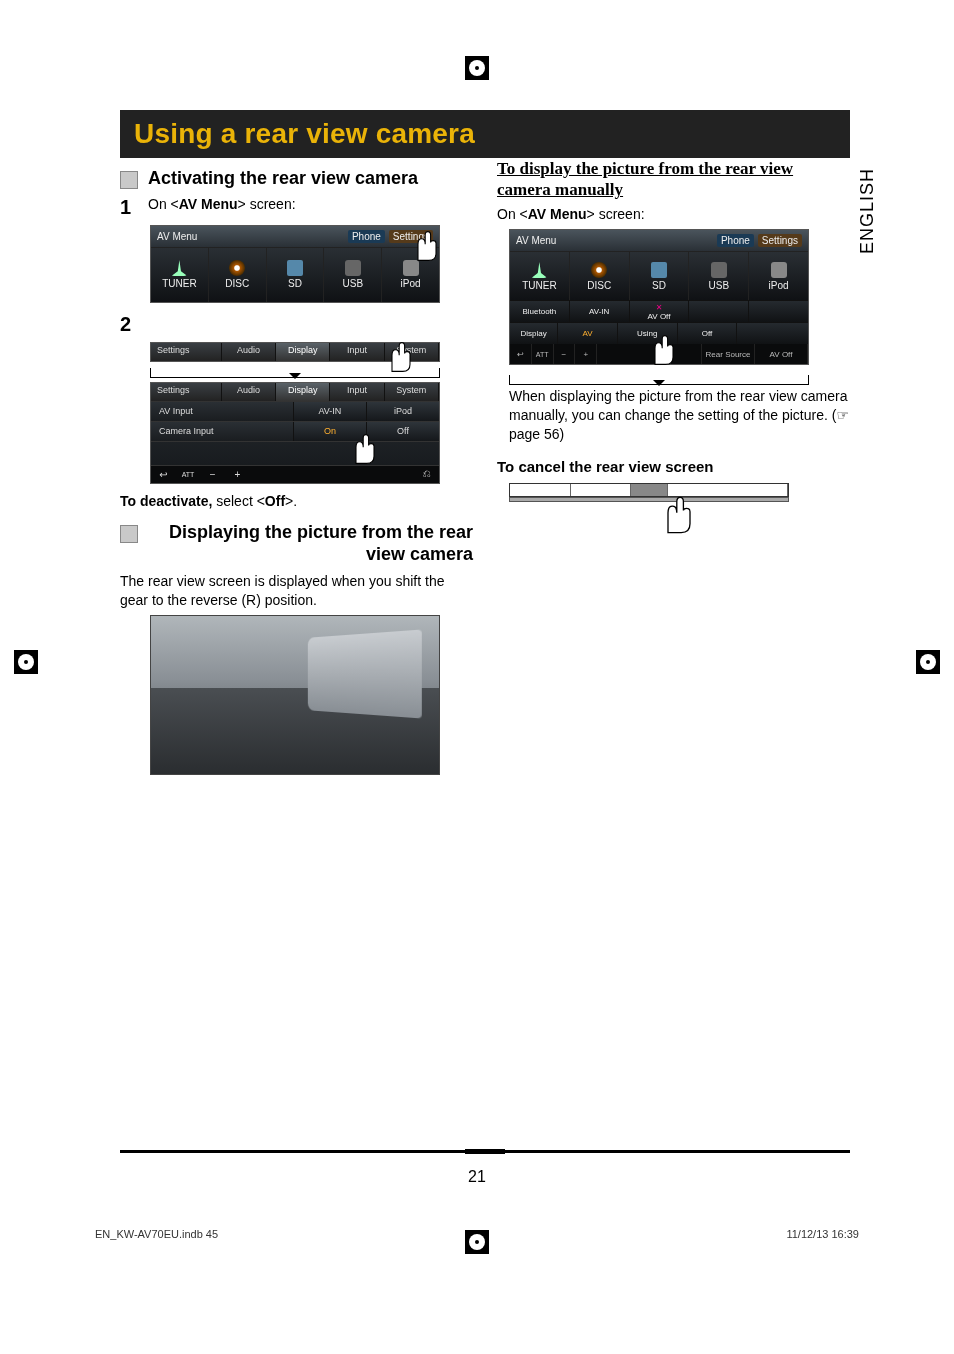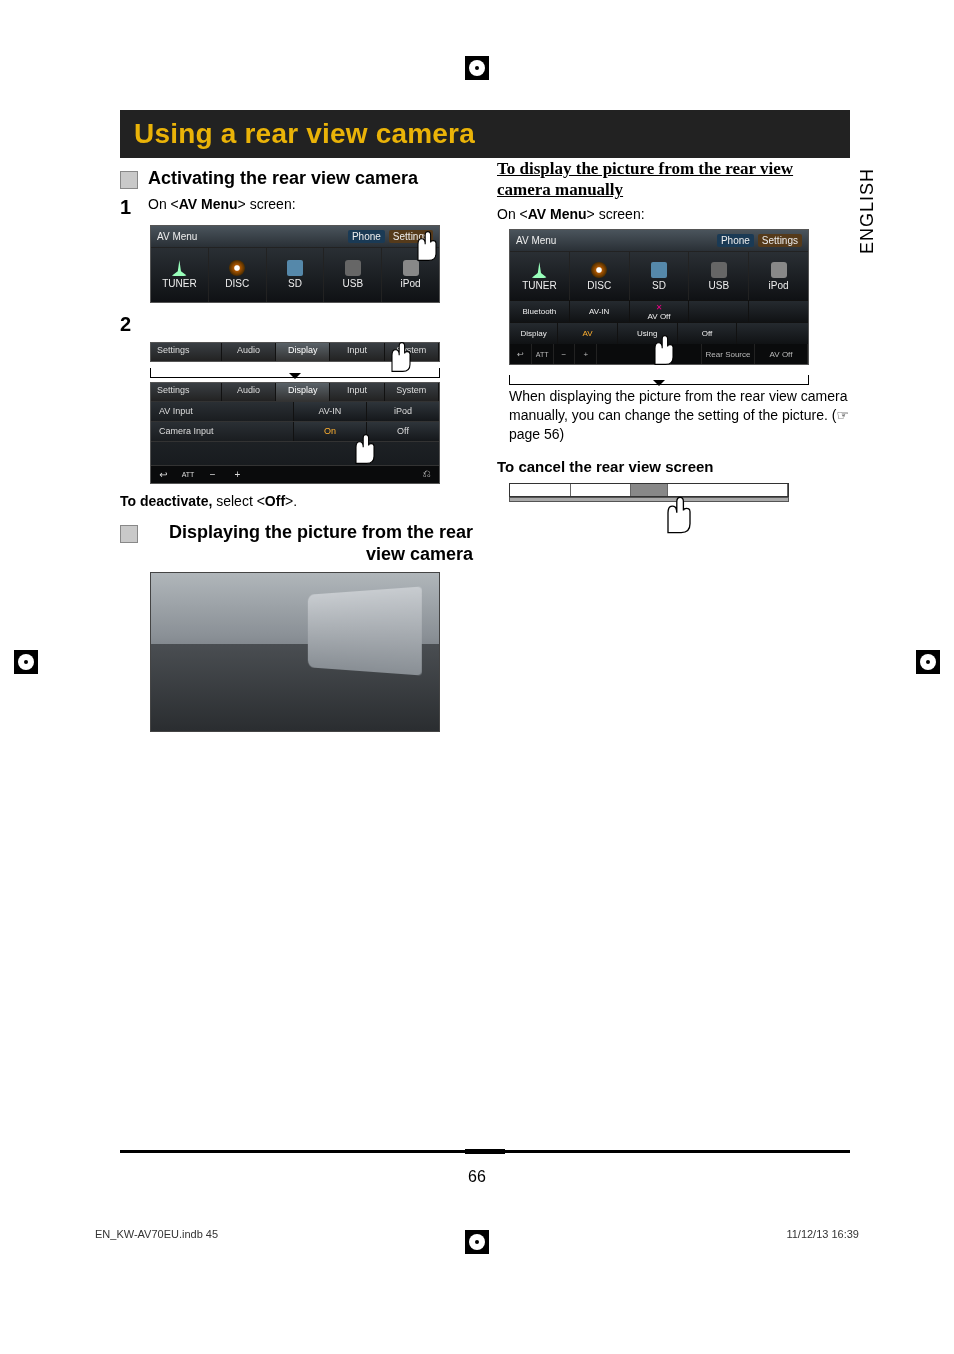--- a/index.html
+++ b/index.html
@@ -270,20 +270,21 @@
 
       <div class="body-text deact">
         <b>To deactivate,</b><span> select &lt;</span><b>Off</b><span>&gt;.</span>
       </div>
 
       <div class="sec-head">
         <div class="sec-box"></div>
         <div class="sec-title">Displaying the picture from the rear view camera</div>
       </div>
 
+      <div class="body-text">The rear view screen is displayed when you shift the gear to the reverse (R) position.</div>
 
       <div class="camera-view">
         <div class="road"></div>
         <div class="car"></div>
       </div>
     </div>
 
     <div class="col">
       <div class="under-head">To display the picture from the rear view camera manually</div>
       <div class="body-text">
@@ -381,15 +382,15 @@
             </svg>
         </div>
       </div>
     </div>
   </div>
 </div>
 
 <div class="page-rule">
     <div class="tick"></div>
   </div>
-<div class="page-num">66</div>
+<div class="page-num">21</div>
 <div class="footer-l">EN_KW-AV70EU.indb   45</div>
 <div class="footer-r">11/12/13   16:39</div>
 
 </body></html>

